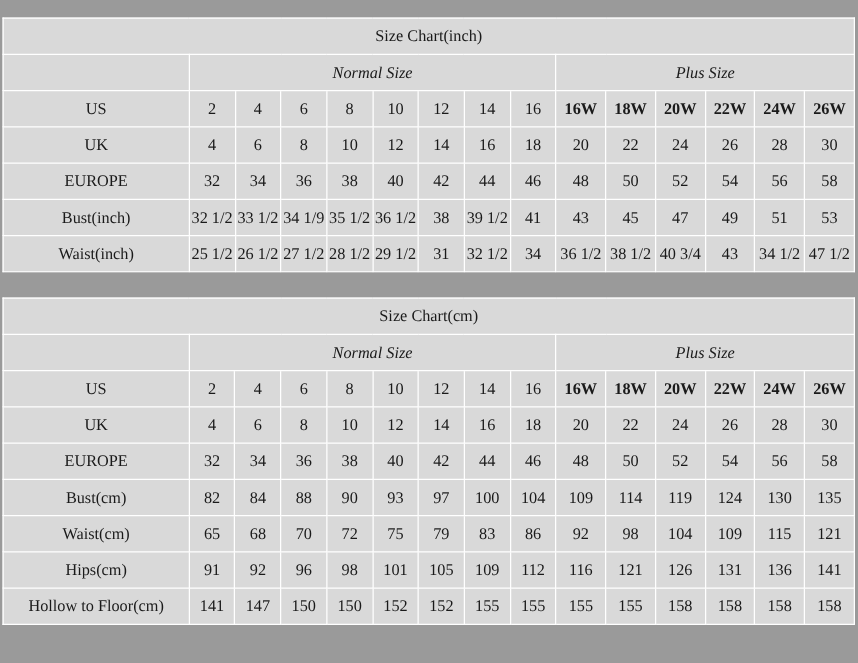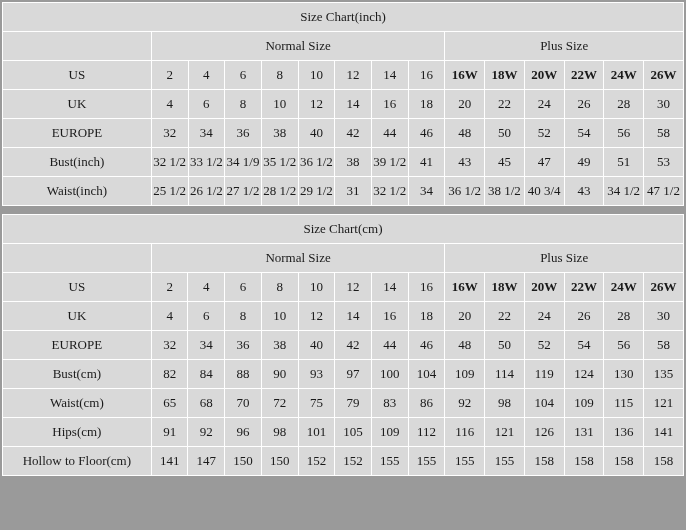--- a/index.html
+++ b/index.html
@@ -14,21 +14,21 @@
     overflow: hidden;
   }
   .chart-wrap {
     width: 686px;
     box-sizing: border-box;
     padding: 0;
   }
   table.size-chart {
     border-collapse: collapse;
     width: 682px;
-    margin: 2px auto 0 auto;
+    margin: 14px auto 0 auto;
     background: #d9d9d9;
     table-layout: fixed;
     padding-left: 16px;
   }
   table.size-chart td {
     border: 1px solid #ffffff;
     text-align: center;
     color: #1a1a1a;
     background: #d9d9d9;
     padding: 0;
@@ -37,20 +37,21 @@
     white-space: nowrap;
     overflow: hidden;
   }
   td.title-cell {
     font-size: 15px;
     height: 22px;
   }
   td.group-cell {
     font-size: 15px;
     height: 24px;
+    font-style: italic;
   }
   td.rowhead {
     font-size: 14px;
   }
   td.rowhead-small {
     font-size: 13.5px;
   }
   td.val {
     font-size: 12.5px;
   }

